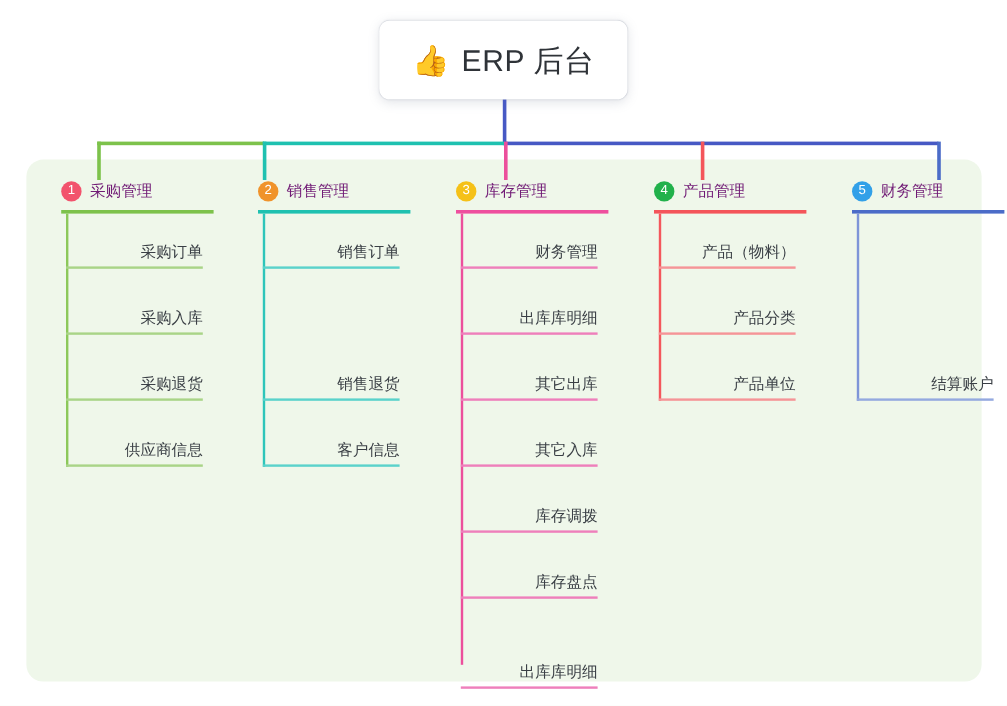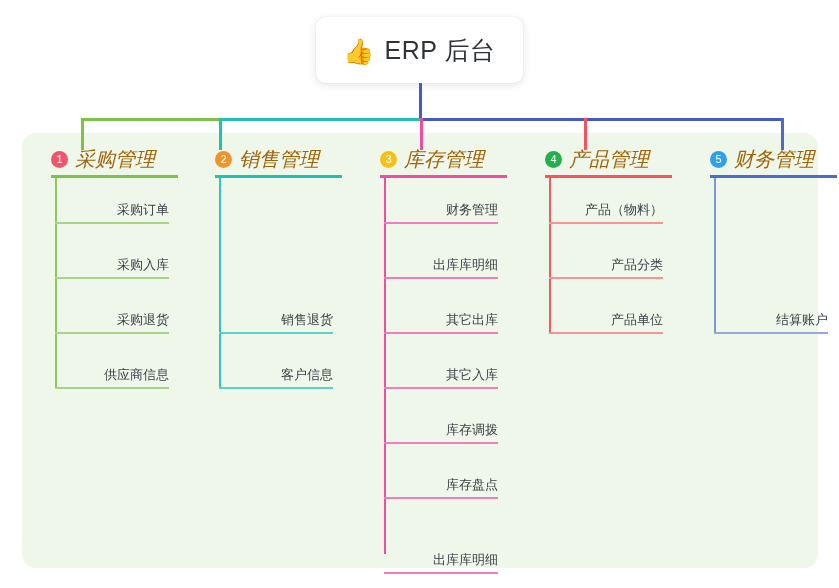--- a/index.html
+++ b/index.html
@@ -87,24 +87,23 @@
     height: 17px;
     border-radius: 50%;
     color: #ffffff;
     font-size: 11px;
     line-height: 17px;
     text-align: center;
     flex: 0 0 auto;
     font-family: "Liberation Sans", sans-serif;
   }
   .col-title {
-    font-size: 20px;
-    color: #a16207;
+    font-size: 13px;
+    color: #701a75;
     white-space: nowrap;
-    font-style: italic;
   }
   .header-rule {
     position: absolute;
     left: 18px;
     top: 31px;
     height: 3px;
     width: 127px;
   }
 
   .spine {
@@ -186,20 +185,24 @@
           <div class="leaf-rule" style="background: rgb(169, 212, 135);"></div>
         </div>
       </div>
       <div class="column" style="left: 197px;">
         <div class="col-header">
           <span class="badge" style="background: rgb(240, 147, 43);">2</span>
           <span class="col-title">销售管理</span>
         </div>
         <div class="header-rule" style="background: rgb(31, 193, 176);"></div>
         <div class="spine" style="left: 22px; height: 211px; background: rgb(46, 197, 186);"></div>
+        <div class="leaf" style="top: 46px;">
+          <div class="leaf-label">销售订单</div>
+          <div class="leaf-rule" style="background: rgb(90, 210, 203);"></div>
+        </div>
         <div class="leaf" style="top: 156px;">
           <div class="leaf-label">销售退货</div>
           <div class="leaf-rule" style="background: rgb(90, 210, 203);"></div>
         </div>
         <div class="leaf" style="top: 211px;">
           <div class="leaf-label">客户信息</div>
           <div class="leaf-rule" style="background: rgb(90, 210, 203);"></div>
         </div>
       </div>
       <div class="column" style="left: 362px;">

